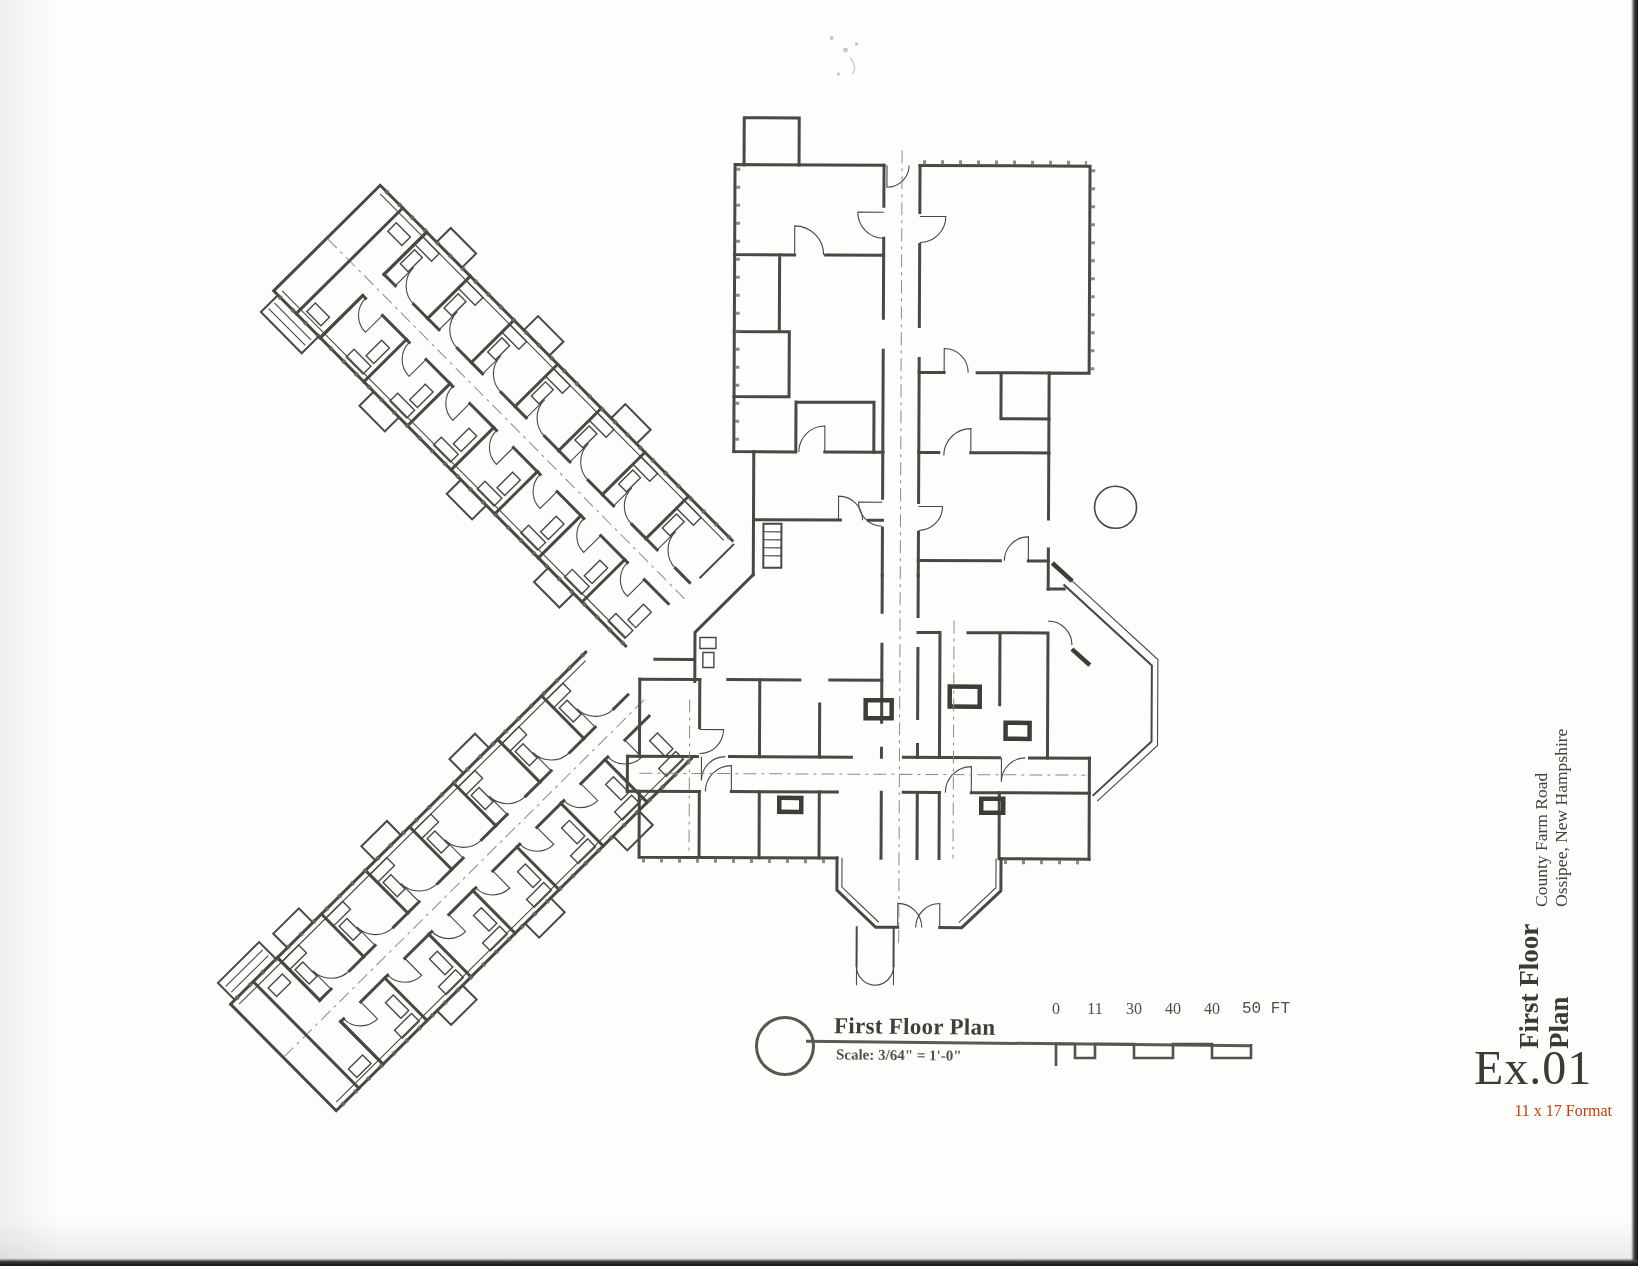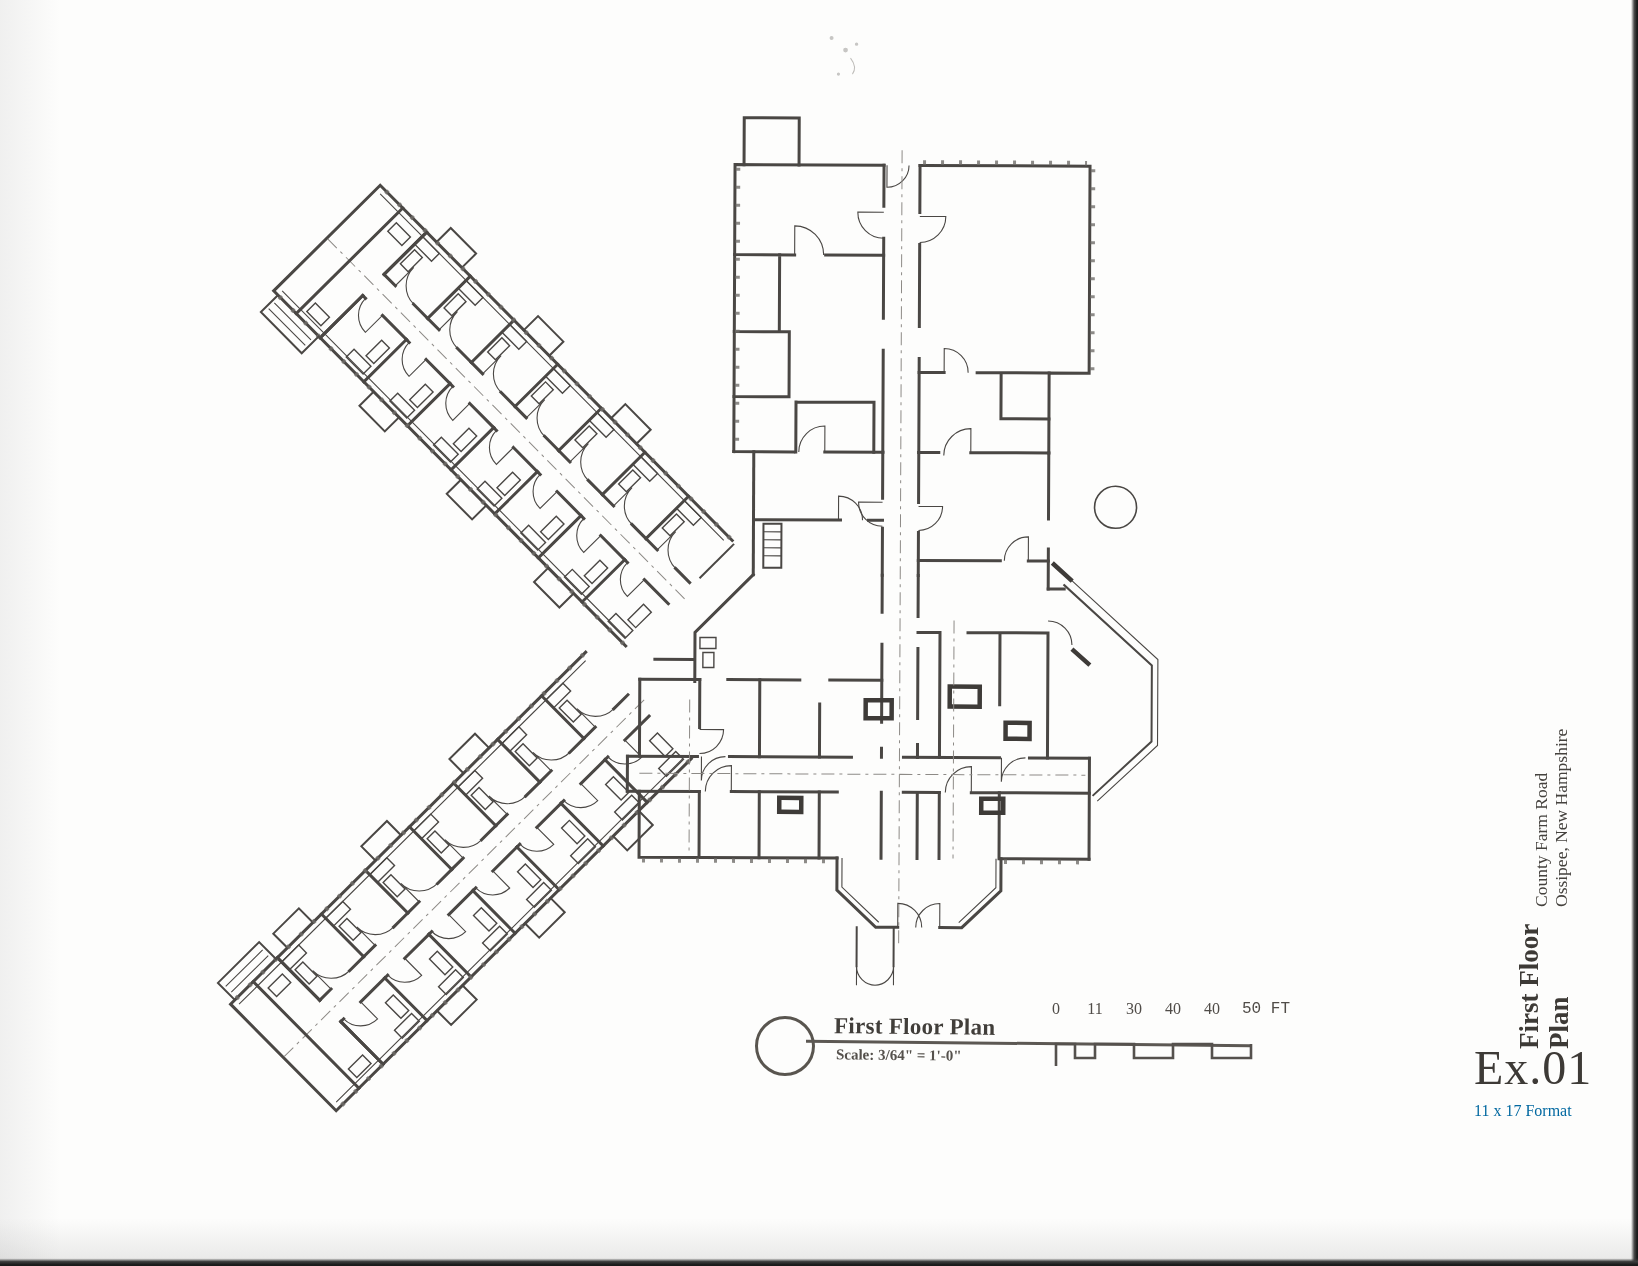--- a/index.html
+++ b/index.html
@@ -52,22 +52,22 @@
   .scalebar svg{position:absolute;left:0;top:20px;}
 
   
   .rot{position:absolute;transform:rotate(-90deg);white-space:nowrap;}
   .address{left:1436px;top:770px;width:232px;height:42px;font-size:17.5px;line-height:20px;
     text-align:left;color:#45423e;}
   .sheet-title{left:1462px;top:935px;width:166px;height:62px;font-size:27px;line-height:30px;
     font-weight:600;color:#3d3a36;}
   .exhibit{position:absolute;left:1474px;top:1040px;width:138px;text-align:left;
     font-size:48px;color:#3d3a36;letter-spacing:1px;}
-  .format-note{position:absolute;left:1474px;top:1102px;width:138px;text-align:left;
-    font-size:16px;color:#0369a1;}
+  .format-note{position:absolute;left:1474px;top:1102px;width:138px;text-align:right;
+    font-size:16px;color:#c2410c;}
 </style>
 </head>
 <body>
 
 <div class="page">
 
   <div class="shade-left"></div>
   <div class="shade-bottom"></div>
 
   <svg class="plan" width="1638" height="1266" viewBox="0 0 1638 1266">

